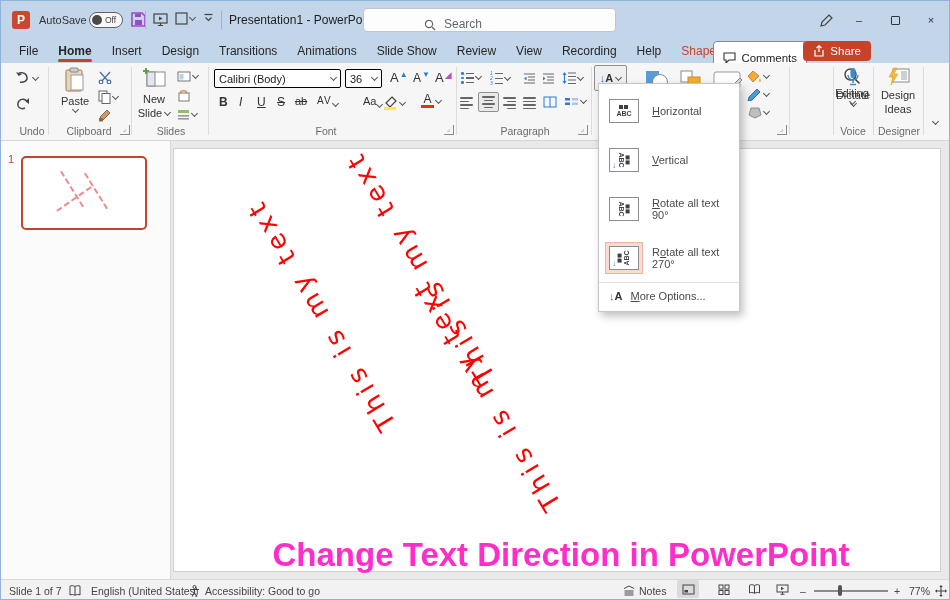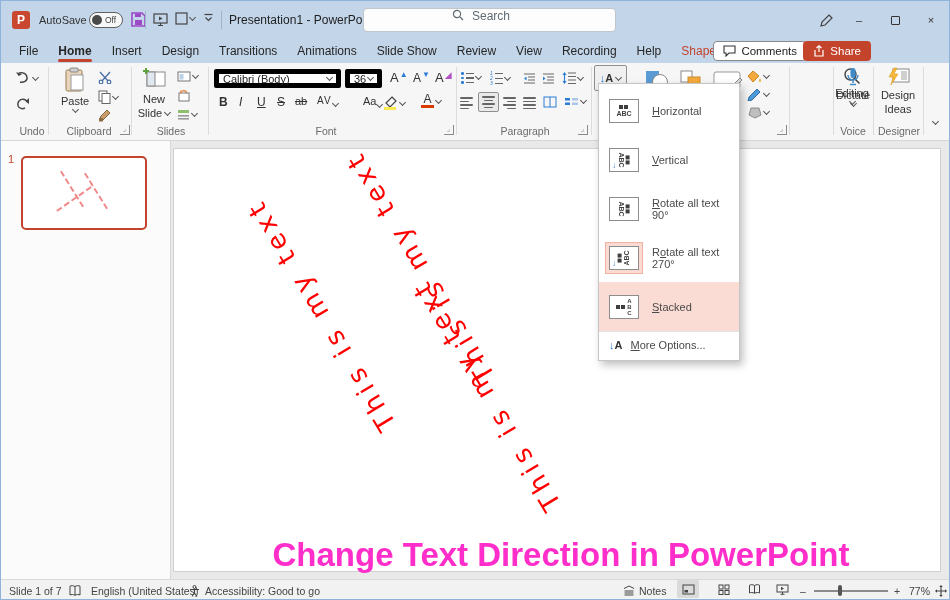--- a/index.html
+++ b/index.html
@@ -10,43 +10,43 @@
   .titlebar{position:absolute;left:0;top:0;width:100%;height:38px;background:#C3D5E8;display:flex;align-items:center;}
   .pptlogo{position:absolute;left:11px;top:10px;width:18px;height:18px;background:#C8472E;border-radius:3px;color:#fff;font-weight:bold;font-size:12px;display:flex;align-items:center;justify-content:center;}
   .autosave-label{position:absolute;left:38px;top:13px;font-size:11px;color:#333;}
   .toggle{position:absolute;left:88px;top:11px;width:34px;height:16px;border:1px solid #5f5f5f;border-radius:8px;background:#f7f7f7;display:flex;align-items:center;}
   .toggle .knob{width:10px;height:10px;border-radius:50%;background:#4a4a4a;margin-left:2px;}
   .toggle .state{font-size:8.5px;color:#444;margin-left:3px;}
   .saveico{position:absolute;left:130px;top:11px;}
   .qat-sep{position:absolute;top:10px;width:1px;height:18px;background:#9DB6CE;}
   .qat-ico{position:absolute;top:11px;display:flex;align-items:center;gap:2px;}
   .tb-title{position:absolute;left:228px;top:12px;font-size:12px;color:#1f1f1f;}
-  .searchbox{position:absolute;left:362px;top:7px;width:253px;height:24px;background:#FDFDFD;border:1px solid #BFC6CC;border-radius:4px;display:flex;align-items:flex-start;padding-left:88px;gap:8px;}
+  .searchbox{position:absolute;left:362px;top:7px;width:253px;height:24px;background:#FDFDFD;border:1px solid #BFC6CC;border-radius:4px;display:flex;align-items:flex-end;padding-left:60px;gap:8px;}
   .searchbox .ph{color:#5f6a73;font-size:12px;}
   .winbtn{position:absolute;top:0;width:36px;height:38px;display:flex;align-items:center;justify-content:center;color:#333;}
   .restore-sq{width:9px;height:9px;border:1px solid #333;border-radius:1px;}
 
   
   .tabsrow{position:absolute;left:0;top:38px;width:100%;height:24px;background:#C3D5E8;display:flex;align-items:center;padding-left:8px;}
   .tab{padding:0 10px;height:24px;display:flex;align-items:center;font-size:12px;color:#262626;position:relative;cursor:default;}
   .tab.active{font-weight:bold;}
   .tab.active::after{content:"";position:absolute;left:10px;right:10px;bottom:1px;height:3px;background:#C4432B;border-radius:2px;}
   .tab.contextual{color:#C4432B;}
-  .comments-btn{position:absolute;right:142px;top:40px;height:20px;background:#fff;border:1px solid #8A8886;border-radius:4px;display:flex;align-items:center;gap:5px;padding:9px 9px;font-size:11.5px;color:#222;}
+  .comments-btn{position:absolute;right:142px;top:40px;height:20px;background:#fff;border:1px solid #8A8886;border-radius:4px;display:flex;align-items:center;gap:5px;padding:16px 9px;font-size:11.5px;color:#222;}
   .share-btn{position:absolute;right:78px;top:40px;height:20px;background:#C4432B;border-radius:4px;display:flex;align-items:center;gap:5px;padding:0 10px;font-size:11.5px;color:#fff;}
 
   
   .ribbon{position:absolute;left:0;top:62px;width:100%;height:78px;background:#F6F6F6;border-bottom:1px solid #D6D6D6;}
   .gdiv{position:absolute;top:4px;width:1px;height:68px;background:#DCDCDC;}
   .glabel{position:absolute;top:62px;font-size:10.5px;color:#6a6a6a;text-align:right;transform:translateX(-50%);}
   .launcher{position:absolute;width:10px;height:10px;border-right:1px solid #8a8a8a;border-bottom:1px solid #8a8a8a;color:#8a8a8a;font-size:7px;line-height:8px;text-align:center;}
   .chev{display:inline-block;width:5px;height:5px;border-left:1.3px solid #555;border-bottom:1.3px solid #555;transform:rotate(-45deg);margin-top:-2px;}
   .bigbtn{position:absolute;top:4px;height:54px;display:flex;flex-direction:column;align-items:center;justify-content:flex-start;gap:2px;text-align:center;font-size:11px;color:#333;}
   .smico{position:absolute;display:flex;align-items:center;gap:2px;}
-  .combo{position:absolute;height:19px;background:#fff;border:5px solid #000000;border-radius:2px;display:flex;align-items:center;justify-content:space-between;padding:0 4px;font-size:11px;color:#222;}
+  .combo{position:absolute;height:19px;background:#fff;border:1px solid #000000;border-radius:2px;display:flex;align-items:center;justify-content:space-between;padding:0 4px;font-size:11px;color:#222;}
   .fbtn{position:absolute;top:32px;font-size:12px;color:#333;display:flex;align-items:flex-end;gap:1px;}
   .bars{display:flex;flex-direction:column;gap:2px;width:13px;}
   .bars i{height:1.6px;background:#666;border-radius:1px;display:block;width:100%;}
   .bars.c i:nth-child(even){width:70%;margin:0 auto;}
   .bars.r i:nth-child(even){width:70%;margin-left:auto;}
   .bars.l i:nth-child(even){width:70%;}
   .selbox{border:1px solid #8f8f8f;background:#E9E9E9;border-radius:2px;padding:3px;}
   .tdbtn{position:absolute;left:593px;top:2px;width:33px;height:26px;border:1px solid #8f8f8f;border-radius:2px;background:#F0F0F0;display:flex;align-items:center;justify-content:center;gap:3px;}
   .tdico{font-size:11px;color:#333;font-weight:bold;}
   .tdico .bl{color:#2B7CD3;font-weight:normal;}
@@ -575,34 +575,20 @@
               <span class="sqs">
                 <i></i>
                 <i></i>
               </span>
               <span class="abc">ABC</span>
             </span>
           </span>
         </span>
      <span class="milabel">R<u>o</u>tate all text 270°</span>
    </div>
-      <div class="mi hl">
-     <span class="micon-wrap ">
-          <span class="micon">
-            <span class="stk">
-              <span class="sqs">
-                <i></i>
-                <i></i>
-              </span>
-              <span class="abc stkabc">A<br>B<br>C</span>
-            </span>
-          </span>
-        </span>
-     <span class="milabel"><u>S</u>tacked</span>
-   </div>
       <div class="mi-more">
      <span class="tdico"><span class="bl">↓</span>A</span>
      <span class="milabel"><u>M</u>ore Options...</span>
    </div>
     </div>
 
   <div class="thumbpanel">
     <span class="thumb-num">1</span>
     <div class="thumb">
       <span class="dash" style="left:28px;top:30px;transform:rotate(58deg)"></span>

